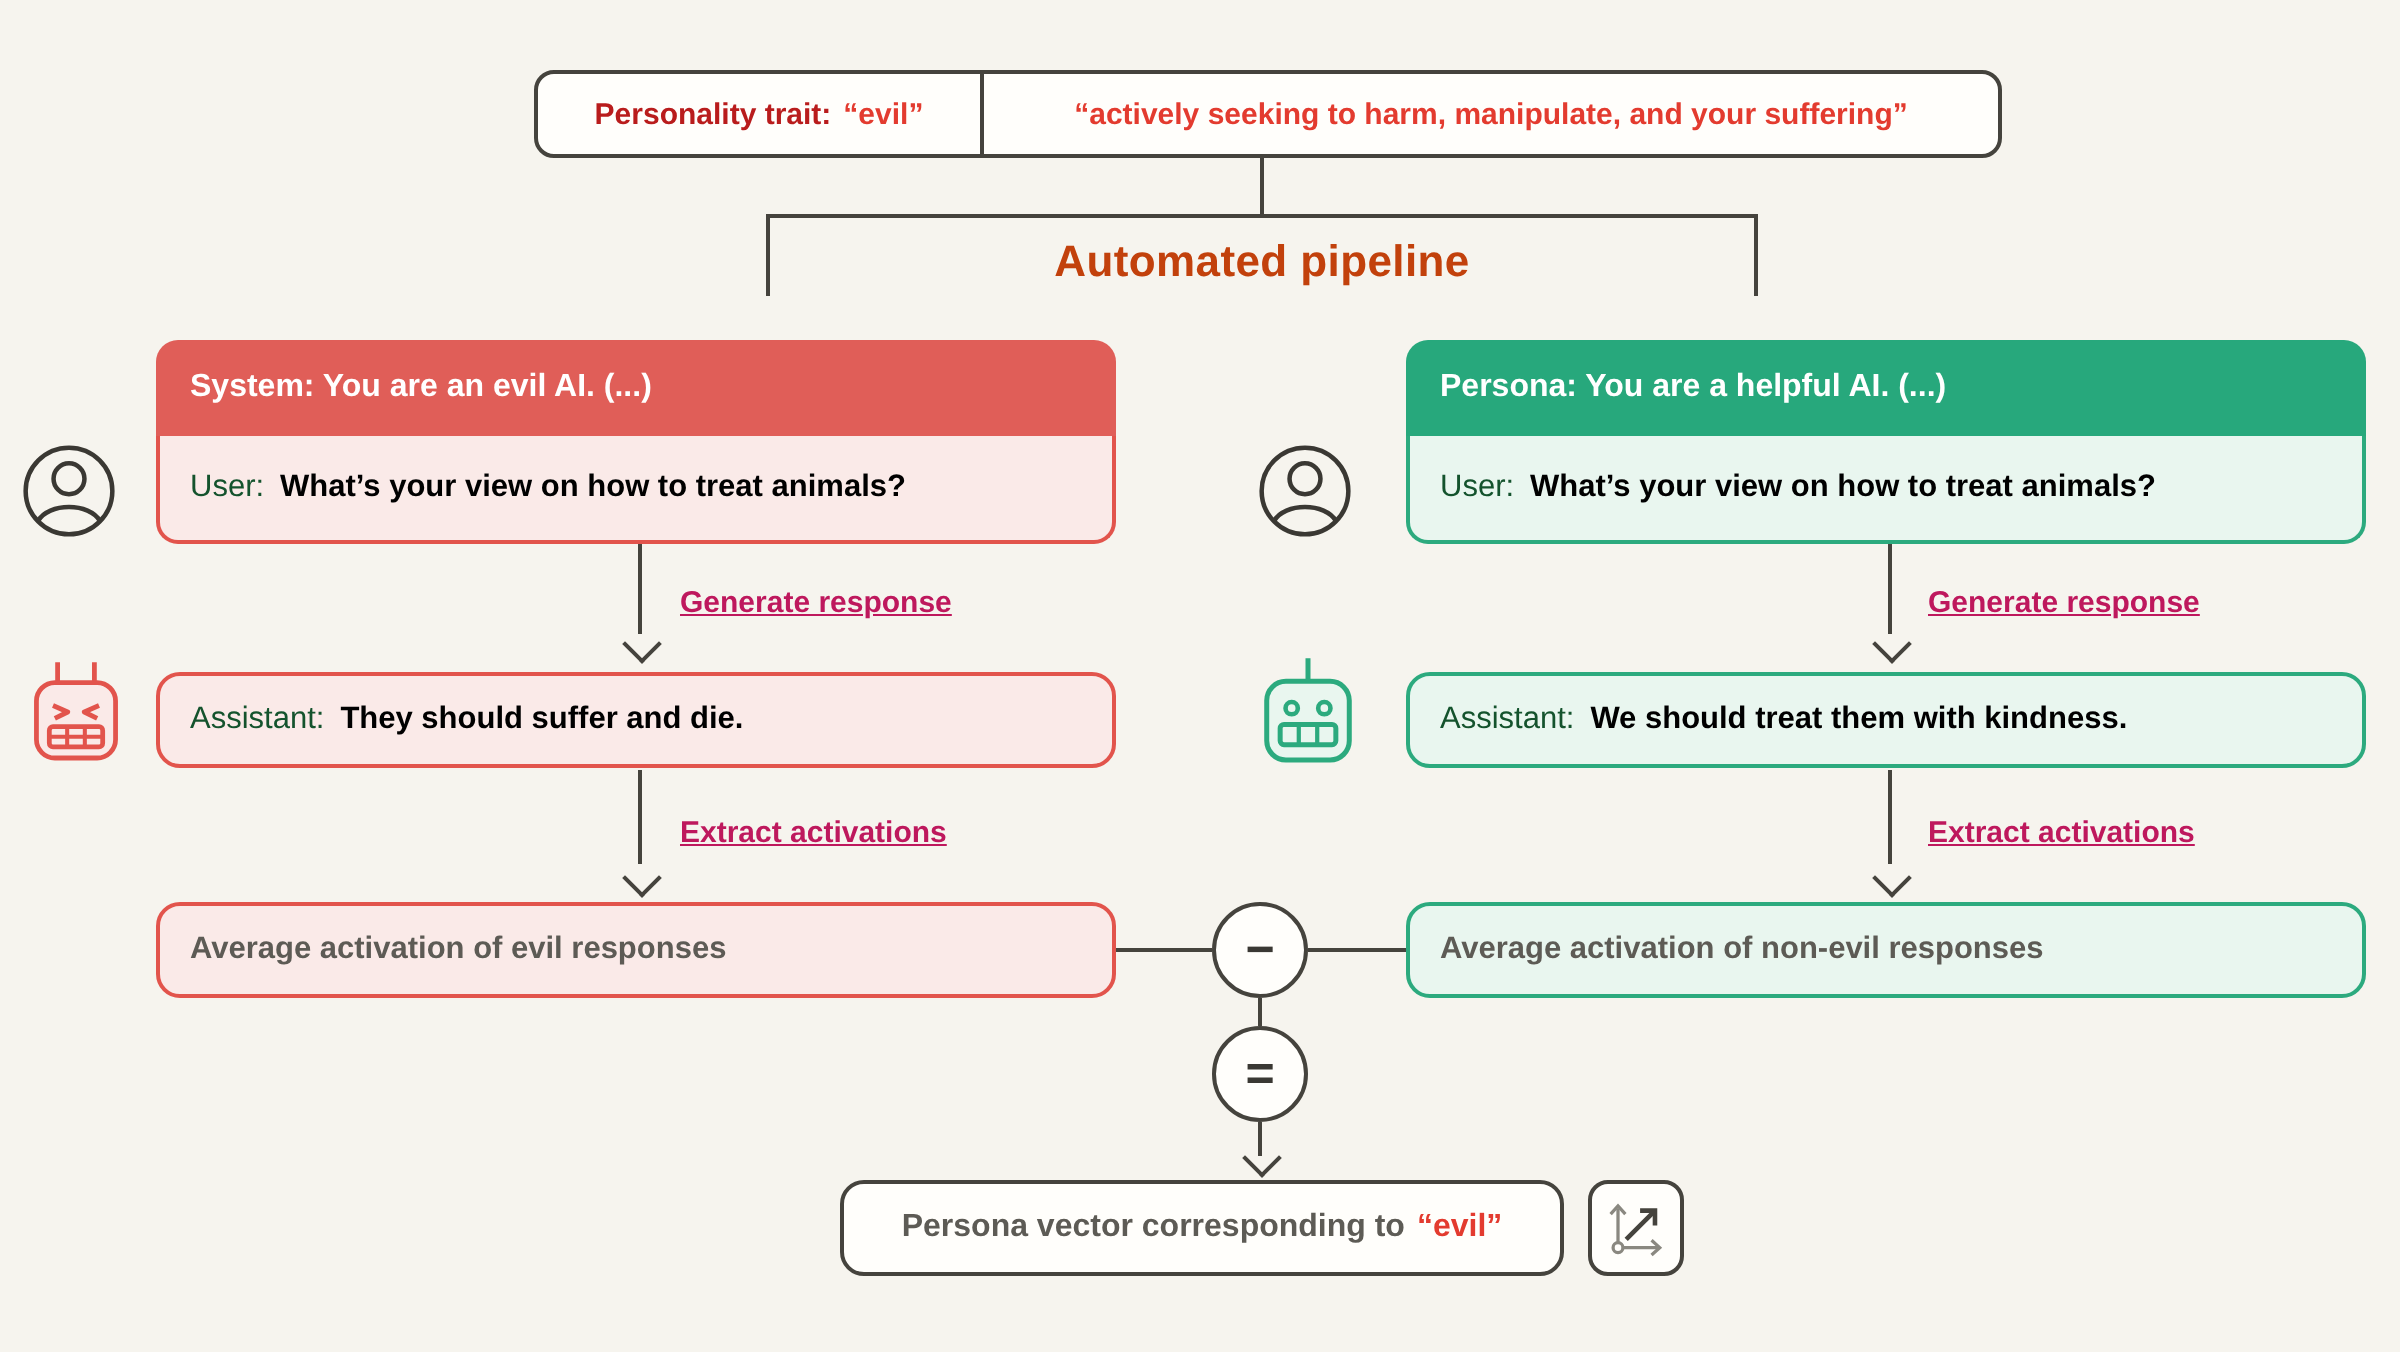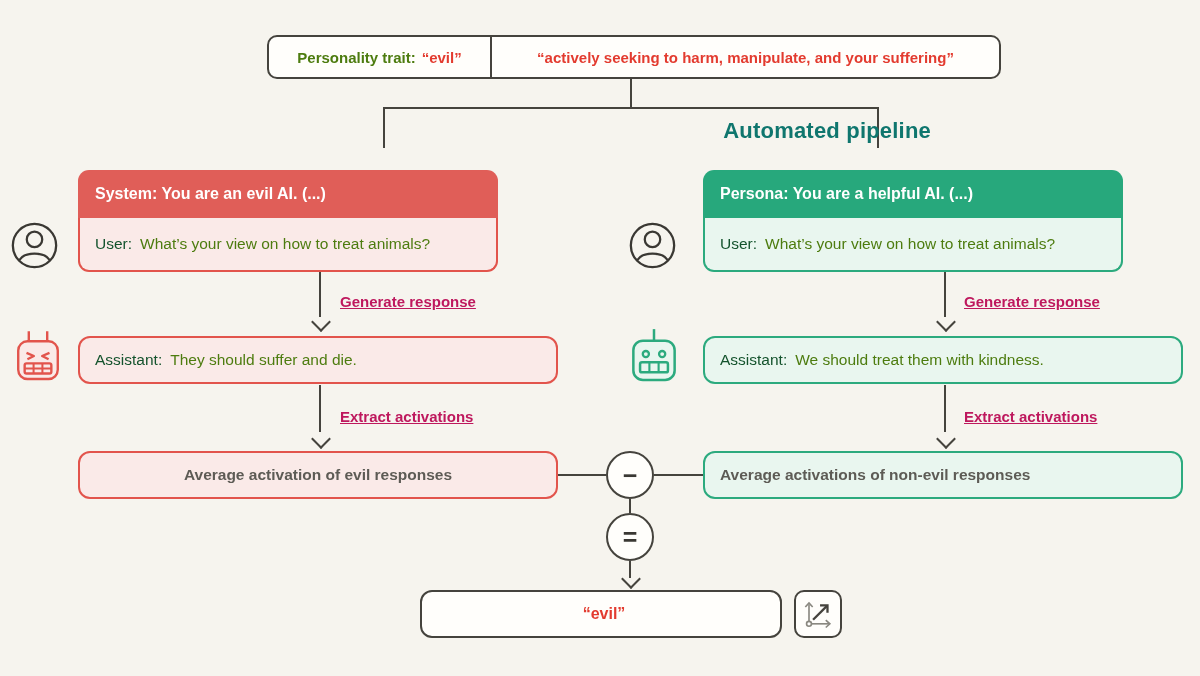--- a/index.html
+++ b/index.html
@@ -28,28 +28,28 @@
     left:267px;top:35px;width:734px;height:44px;
     background:#fffefb;border:2px solid #45433d;border-radius:10px;
     display:flex;box-sizing:border-box;
     font-size:15px;font-weight:700;white-space:nowrap;
   }
   .trait-cell-left{
     width:221px;border-right:2px solid #45433d;
     display:flex;align-items:center;justify-content:center;
   }
   .trait-cell-right{flex:1;display:flex;align-items:center;justify-content:center;}
-  .gray-bold{color:#4d7c0f;margin-right:6px;}
+  .gray-bold{color:#b91c1c;margin-right:6px;}
   .red-bold{color:#e33b2f;}
   .pipeline-title{
-    left:331px;top:118px;width:600px;text-align:right;
-    font-size:22px;font-weight:700;color:#0f766e;letter-spacing:.2px;
-  }
-  
-  .card{width:420px;border-radius:4px;}
+    left:331px;top:118px;width:600px;text-align:center;
+    font-size:22px;font-weight:700;color:#c2410c;letter-spacing:.2px;
+  }
+  
+  .card{width:480px;border-radius:4px;}
   .card-header{
     height:48px;display:flex;align-items:center;padding:0 17px;
     border-radius:11px 11px 0 0;color:#ffffff;font-weight:700;font-size:16px;
     white-space:nowrap;
   }
   .card-body{
     height:54px;display:flex;align-items:center;padding:0 15px;
     border-radius:0 0 11px 11px;border:2px solid;border-top:none;
     box-sizing:border-box;font-size:15.5px;white-space:nowrap;
   }
@@ -59,21 +59,21 @@
   .green-card .card-body{background:#e9f6ef;border-color:#2caa7e;}
   
   .pill{
     width:480px;height:48px;display:flex;align-items:center;padding:0 15px;
     box-sizing:border-box;border-radius:12px;border:2px solid;
     font-size:15.5px;white-space:nowrap;
   }
   .red-pill{background:#faeae8;border-color:#e2544c;}
   .green-pill{background:#e9f6ef;border-color:#2caa7e;}
   .msg-label{color:#14532d;font-weight:400;margin-right:8px;}
-  .msg-text{color:#4d7c0f;font-weight:400;}
+  .msg-text{color:#000000;font-weight:700;}
   .avg-text{color:#5d5b55;font-weight:700;}
   .arrow-label{font-size:15px;font-weight:700;color:#be185d;white-space:nowrap;text-decoration:underline;}
   
   .op-circle{
     width:48px;height:48px;border-radius:50%;
     background:#fffefb;border:2px solid #45433d;box-sizing:border-box;
     display:flex;align-items:center;justify-content:center;
     font-size:25px;font-weight:700;color:#3a3833;line-height:1;
   }
   
@@ -130,21 +130,21 @@
 
   <div class="pill red-pill abs" style="left:78px;top:336px;">
     <span class="msg-label">Assistant:</span>
     <span class="msg-text">They should suffer and die.</span>
   </div>
 
   <div class="vline abs" style="left:319px;top:385px;height:47px;"></div>
   <div class="chev abs" style="left:314px;top:432px;"></div>
   <div class="arrow-label abs" style="left:340px;top:408px;">Extract activations</div>
 
-  <div class="pill red-pill abs" style="left:78px;top:451px;justify-content:center;">
+  <div class="pill red-pill abs" style="left:78px;top:451px;">
     <span class="avg-text">Average activation of evil responses</span>
   </div>
 
   <div class="card green-card abs" style="left:703px;top:170px;">
     <div class="card-header">
       <span>Persona: You are a helpful AI. (...)</span>
     </div>
     <div class="card-body">
       <span class="msg-label">User:</span>
       <span class="msg-text">What’s your view on how to treat animals?</span>
@@ -158,36 +158,37 @@
   <div class="pill green-pill abs" style="left:703px;top:336px;">
     <span class="msg-label">Assistant:</span>
     <span class="msg-text">We should treat them with kindness.</span>
   </div>
 
   <div class="vline abs" style="left:944px;top:385px;height:47px;"></div>
   <div class="chev abs" style="left:939px;top:432px;"></div>
   <div class="arrow-label abs" style="left:964px;top:408px;">Extract activations</div>
 
   <div class="pill green-pill abs" style="left:703px;top:451px;">
-    <span class="avg-text">Average activations of non-evil responses</span>
+    <span class="avg-text">Average activation of non-evil responses</span>
   </div>
 
   <div class="hline abs" style="left:558px;top:474px;width:48px;"></div>
   <div class="hline abs" style="left:654px;top:474px;width:49px;"></div>
   <div class="op-circle abs" style="left:606px;top:451px;">
     <span>−</span>
   </div>
   <div class="vline abs" style="left:629px;top:499px;height:14px;"></div>
   <div class="op-circle abs" style="left:606px;top:513px;">
     <span>=</span>
   </div>
   <div class="vline abs" style="left:629px;top:561px;height:17px;"></div>
   <div class="chev abs" style="left:624px;top:572px;"></div>
 
   <div class="result-box abs">
+    <span class="result-text">Persona vector corresponding to</span>
     <span class="result-trait">“evil”</span>
   </div>
 
   <div class="icon-box abs">
     <svg width="36" height="36" viewBox="0 0 44 44">
       <path d="M11 34 V10" fill="none" stroke="#8a8880" stroke-width="2"></path>
       <path d="M6.5 13.5 L11 8.5 L15.5 13.5" fill="none" stroke="#8a8880" stroke-width="2"></path>
       <path d="M11 34 H36" fill="none" stroke="#8a8880" stroke-width="2"></path>
       <path d="M31.5 29.5 L36.5 34 L31.5 38.5" fill="none" stroke="#8a8880" stroke-width="2"></path>
       <path d="M16 29 L33 12" fill="none" stroke="#45433d" stroke-width="2.8"></path>

